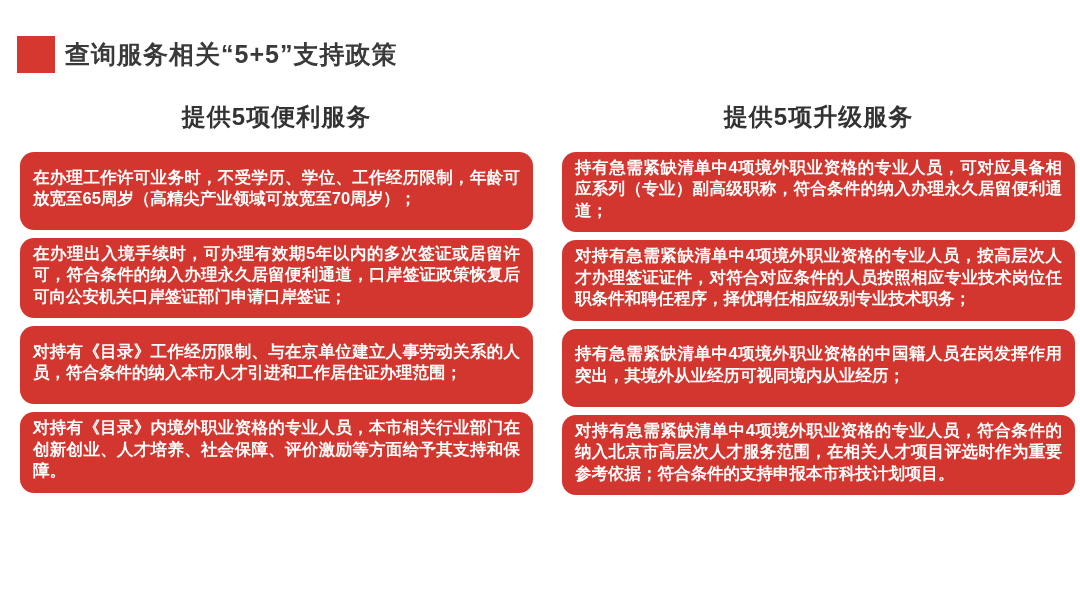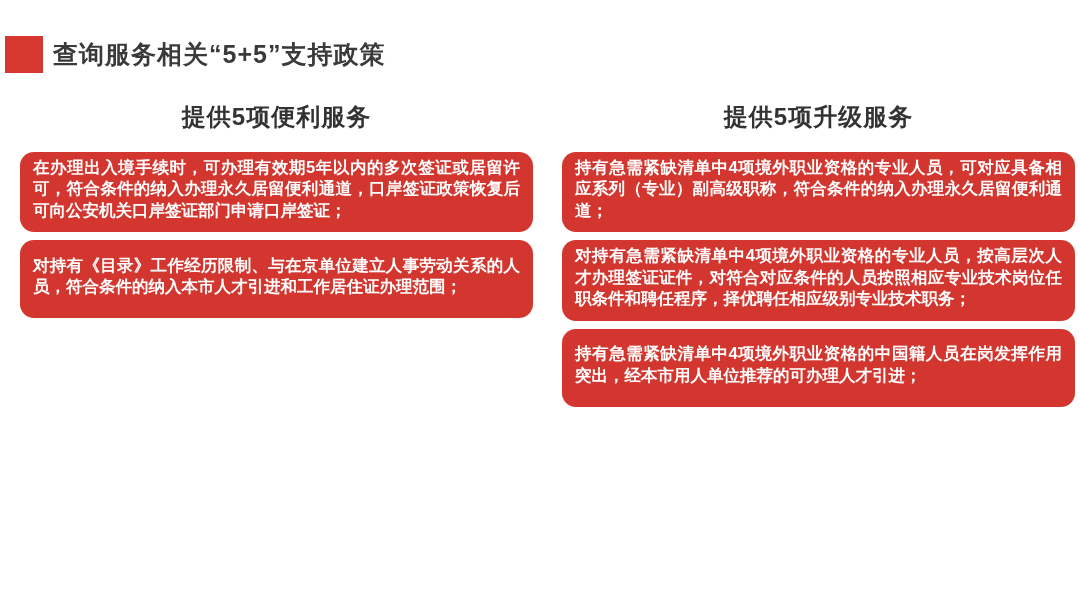--- a/index.html
+++ b/index.html
@@ -13,21 +13,21 @@
     width: 1080px;
     height: 607px;
     background: #ffffff;
     overflow: hidden;
   }
   
   .title-row {
     display: flex;
     align-items: center;
     padding-top: 36px;
-    padding-left: 5px;
+    padding-left: 17px;
   }
   .accent-square {
     width: 38px;
     height: 37px;
     background: #d6382f;
     flex: 0 0 auto;
   }
   .page-title {
     margin-left: 10px;
     font-size: 25px;
@@ -97,28 +97,31 @@
   <div class="title-row">
     <div class="accent-square"></div>
     <div class="page-title">查询服务相关“5+5”支持政策</div>
   </div>
 
   <div class="columns">
 
     <div class="column">
       <h2 class="column-heading">提供5项便利服务</h2>
       <div class="boxes">
+        <div class="policy-box">在办理工作许可业务时，不受学历、学位、工作经历限制，年龄可放宽至65周岁（高精尖产业领域可放宽至70周岁）；</div>
         <div class="policy-box">在办理出入境手续时，可办理有效期5年以内的多次签证或居留许可，符合条件的纳入办理永久居留便利通道，口岸签证政策恢复后可向公安机关口岸签证部门申请口岸签证；</div>
         <div class="policy-box">对持有《目录》工作经历限制、与在京单位建立人事劳动关系的人员，符合条件的纳入本市人才引进和工作居住证办理范围；</div>
+        <div class="policy-box">对持有《目录》内境外职业资格的专业人员，本市相关行业部门在创新创业、人才培养、社会保障、评价激励等方面给予其支持和保障。</div>
       </div>
     </div>
 
     <div class="column">
       <h2 class="column-heading">提供5项升级服务</h2>
       <div class="boxes">
         <div class="policy-box">持有急需紧缺清单中4项境外职业资格的专业人员，可对应具备相应系列（专业）副高级职称，符合条件的纳入办理永久居留便利通道；</div>
         <div class="policy-box">对持有急需紧缺清单中4项境外职业资格的专业人员，按高层次人才办理签证证件，对符合对应条件的人员按照相应专业技术岗位任职条件和聘任程序，择优聘任相应级别专业技术职务；</div>
-        <div class="policy-box">持有急需紧缺清单中4项境外职业资格的中国籍人员在岗发挥作用突出，经本市用人单位推荐的可办理人才引进；</div>
+        <div class="policy-box">持有急需紧缺清单中4项境外职业资格的中国籍人员在岗发挥作用突出，其境外从业经历可视同境内从业经历；</div>
+        <div class="policy-box">对持有急需紧缺清单中4项境外职业资格的专业人员，符合条件的纳入北京市高层次人才服务范围，在相关人才项目评选时作为重要参考依据；符合条件的支持申报本市科技计划项目。</div>
       </div>
     </div>
 
   </div>
 </div>
 
 </body></html>

